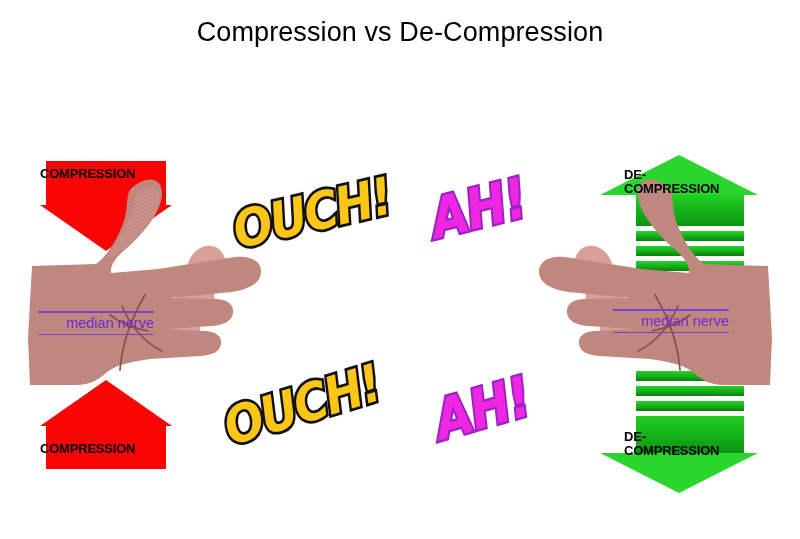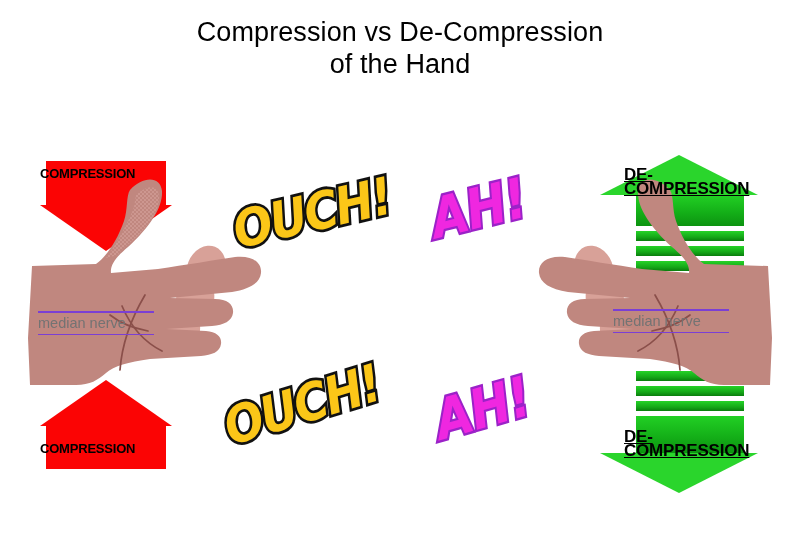--- a/index.html
+++ b/index.html
@@ -39,23 +39,22 @@
     text-align: left;
     color: #000000;
     font-weight: 700;
     font-size: 13px;
     line-height: 15px;
     letter-spacing: -0.2px;
     z-index: 6;
     pointer-events: none;
   }
   .arrow-label.small {
-    font-size: 17px;
+    font-size: 13px;
     line-height: 14px;
-    text-decoration: underline;
   }
 
   
   .red-shaft {
     position: absolute;
     background: #fb0404;
   }
   .tri {
     position: absolute;
     width: 0;
@@ -108,24 +107,24 @@
     width: 116px;
     z-index: 7;
     pointer-events: none;
   }
   .nerve-label .rule {
     height: 1.5px;
     background: #7b3fd4;
     width: 100%;
   }
   .nerve-label .txt {
-    color: #737373;
+    color: #6d28d9;
     font-size: 14.5px;
     line-height: 19px;
-    text-align: left;
+    text-align: right;
     white-space: nowrap;
     padding: 1px 0 1px 0;
   }
 
   
   .wordart {
     position: absolute;
     z-index: 8;
     pointer-events: none;
   }
@@ -153,21 +152,20 @@
     transform: scaleY(1.15);
   }
 </style>
 </head>
 <body>
 
 <div id="canvas">
 
   <div id="title-block">
     <div>Compression vs De-Compression</div>
-    <div>of the Hand</div>
   </div>
 
   <div class="red-shaft" style="left:46px; top:161px; width:120px; height:44px;"></div>
   <div class="tri tri-down-red" style="left:40px; top:205px;"></div>
   <div class="arrow-label" style="left:40px; top:166px; width:132px;">COMPRESSION</div>
 
   <div class="tri tri-up-red" style="left:40px; top:380px;"></div>
   <div class="red-shaft" style="left:46px; top:426px; width:120px; height:43px;"></div>
   <div class="arrow-label" style="left:40px; top:441px; width:132px;">COMPRESSION</div>
 

